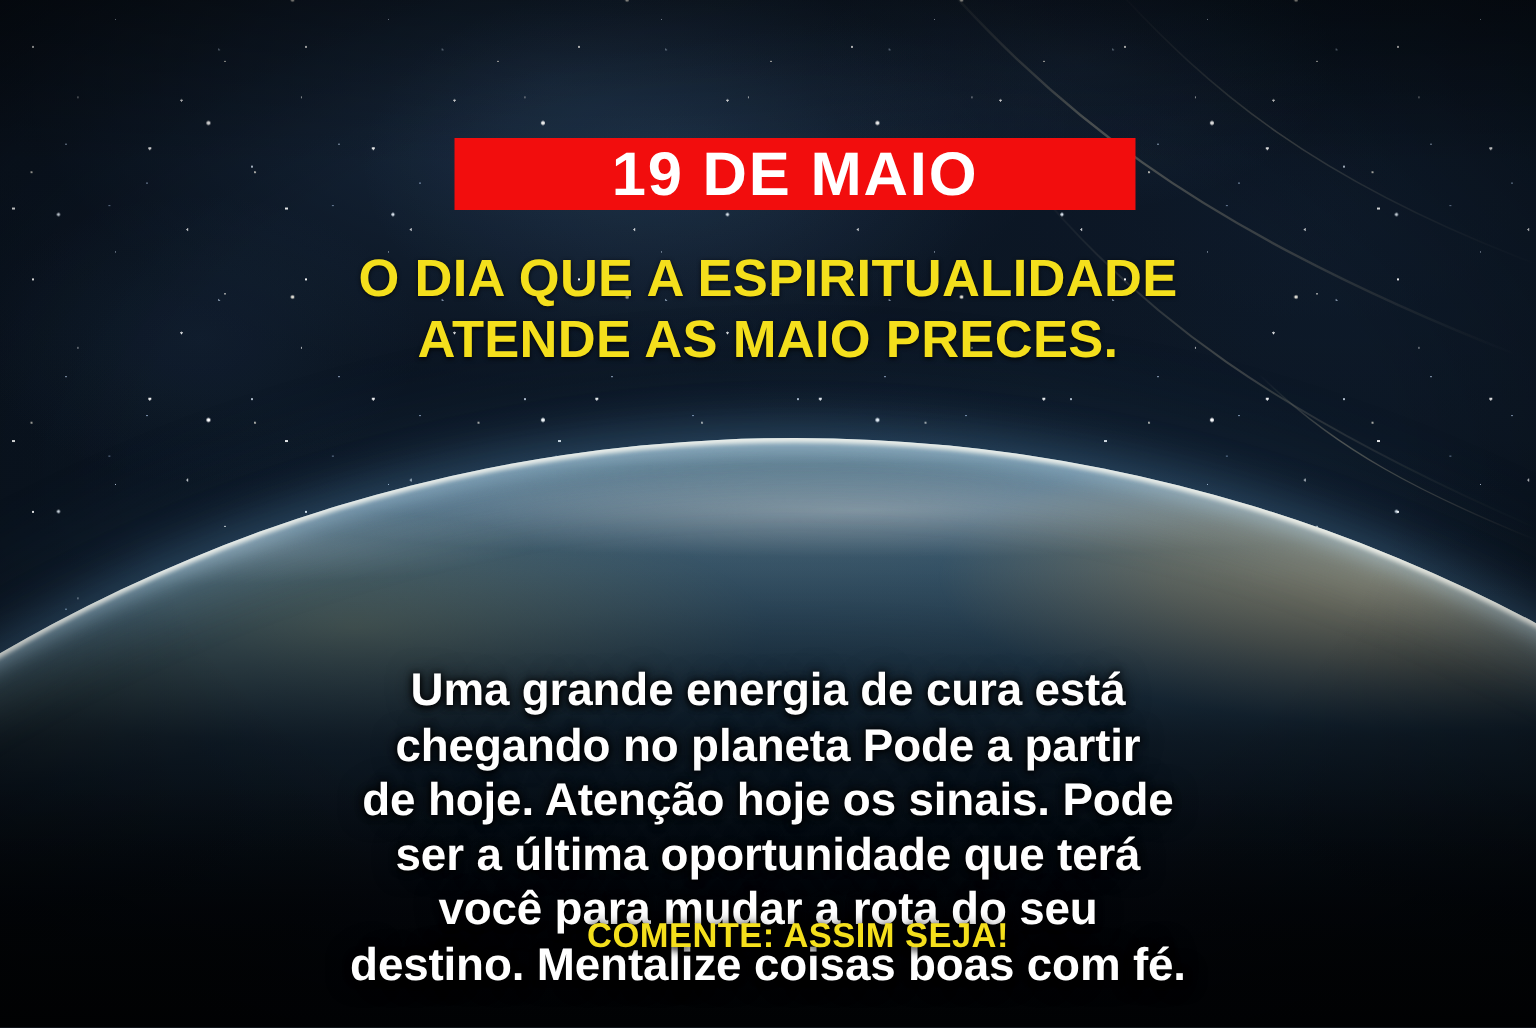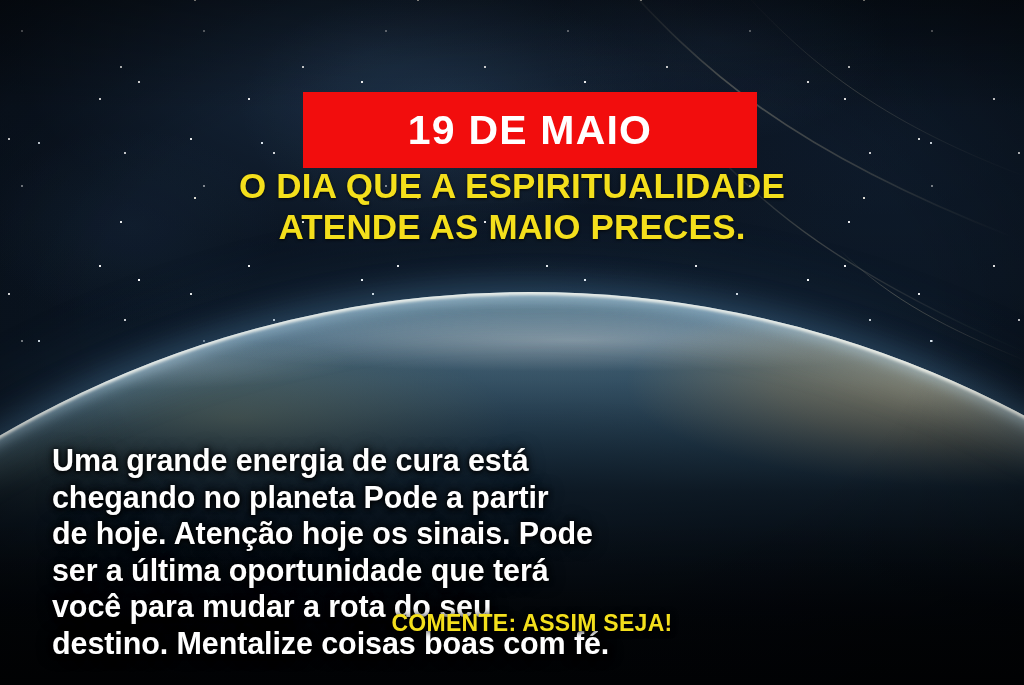--- a/index.html
+++ b/index.html
@@ -177,21 +177,21 @@
   .content {
     position: absolute;
     inset: 0;
   }
 
   .date-banner {
     position: absolute;
     left: 303px;
     top: 92px;
     width: 454px;
-    height: 76px;
+    height: 48px;
     background: #f20d0d;
     display: flex;
     align-items: center;
     justify-content: center;
   }
   .date-banner-text {
     color: #ffffff;
     font-size: 41px;
     font-weight: 700;
     letter-spacing: 1.2px;
@@ -212,21 +212,21 @@
     letter-spacing: 0.2px;
     text-shadow: 0 1px 3px rgba(0,0,0,0.75);
   }
   .headline span { display: block; }
 
   .body-copy {
     position: absolute;
     left: 52px;
     right: 52px;
     top: 442px;
-    text-align: left;
+    text-align: center;
     color: #ffffff;
     font-size: 30.5px;
     font-weight: 700;
     line-height: 1.20;
     letter-spacing: -0.1px;
     text-shadow:
       0 0 6px rgba(0,0,0,0.85),
       0 1px 4px rgba(0,0,0,0.9),
       0 0 16px rgba(0,0,0,0.6);
   }

